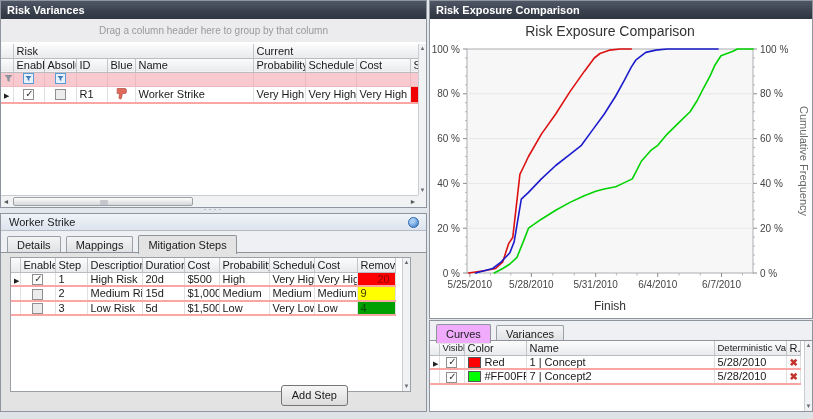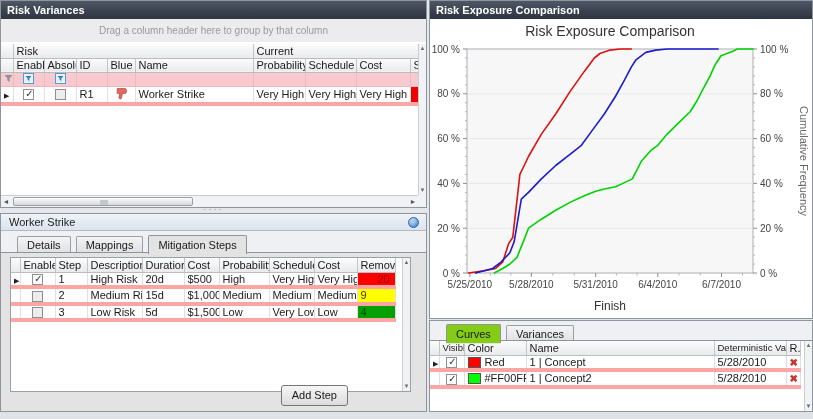--- a/index.html
+++ b/index.html
@@ -15,42 +15,42 @@
   #risk-panel { left:0; top:0; width:427px; height:208px; }
   .drag-band { height:24px; line-height:24px; text-align:center; color:#9a9a9a; font-size:10px; background:#ececee; border-bottom:1px solid #fff; }
   .rr-wrap { position:absolute; left:0; top:43px; right:8px; bottom:12px; overflow:hidden; background:#fff; }
   table.grid { border-collapse:collapse; table-layout:fixed; }
   table.grid td, table.grid th { overflow:hidden; white-space:nowrap; padding:0 3px; height:14px; font-weight:normal; text-align:left; font-size:11px; }
   th.hdr, td.hdr { background:linear-gradient(#fcfcfd,#e9eaec); border-right:1px solid #c3c6ca; border-bottom:1px solid #b9bcc0; }
   th.ghdr { font-weight:bold; height:15px;margin-left:19px; }
   td.ind { background:linear-gradient(#f4f4f5,#e6e7e9); border-right:1px solid #c3c6ca; border-bottom:1px solid #d9d9d9; text-align:center; padding:0; }
   tr.filter td { background:#f8cad0; border-right:1px solid #edb9bf; border-bottom:1px solid #edb9bf; text-align:center; }
   tr.filter td.ind { background:#f8cad0; }
-  tr.data td { background:#fff; border-right:1px solid #e0e0e0; border-bottom:4px solid #fca5a5; }
+  tr.data td { background:#fff; border-right:1px solid #e0e0e0; border-bottom:2px solid #fca5a5; }
   .cb { display:inline-block; width:11px; height:11px; background:#fdfdfd; border:1px solid #8f8f8f; vertical-align:middle; position:relative; }
   .cb.checked::after { content:"✓"; position:absolute; left:0; top:-2px; width:11px; text-align:center; font-size:10px; color:#333; }
   .cb.dim { background:#ececec; }
   .arrow-cur { font-size:7px; color:#222; }
   .score-cell { padding:0; }
   .vsb { position:absolute; width:8px; background:#f1f2f4; border-left:1px solid #c9ccd0; }
   .vsb .a { position:absolute; left:0; width:100%; text-align:center; font-size:6px; color:#6a6f76; height:9px; line-height:9px; }
   .hsb { position:absolute; left:0; right:8px; bottom:0; height:12px; background:#f1f2f4; border-top:1px solid #c9ccd0; }
   .hsb .a { position:absolute; top:1px; width:10px; text-align:center; font-size:7px; color:#55585c; line-height:10px; }
   .hsb .thumb { position:absolute; left:12px; top:1px; width:180px; height:9px; background:linear-gradient(#fdfdfd,#d6d7d9); border:1px solid #9aa0a6; border-radius:2px; }
   .hsb .grip { position:absolute; left:86px; top:2px; width:8px; height:5px; background:#c3c6ca; border-radius:1px; }
   .corner { position:absolute; right:0; bottom:0; width:8px; height:12px; background:#f1f2f4; }
 
   
   #splitter { position:absolute; left:0; top:208px; width:427px; height:5px; background:#e3e6ea; text-align:center; line-height:3px; color:#8a8f96; font-size:9px; letter-spacing:2px; }
 
   
   #mit-panel { left:0; top:213px; width:427px; height:199px; background:#eef0f3; }
   .subheader { height:17px; line-height:17px; padding-left:8px; background:linear-gradient(#eff3f8,#dde4ee); border-bottom:1px solid #b3bac4; color:#222; position:relative; }
   .pin { position:absolute; right:7px; top:3px; width:11px; height:11px; border-radius:50%; background:radial-gradient(circle at 35% 30%, #a7ccf2 25%, #2f72c4); border:1px solid #2b65ad; }
-  .tabstrip { padding:4px 0 0 16px; height:22px; position:relative; }
+  .tabstrip { padding:4px 0 0 6px; height:22px; position:relative; }
   .tabstrip .rule { position:absolute; left:0; right:0; bottom:0; height:1px; background:#8f939a; }
   .tab { display:inline-block; padding:2px 9px 3px 9px; margin-right:2px; border:1px solid #9aa0a8; border-bottom:none; background:linear-gradient(#f4f4f5,#dddfe2); position:relative; border-radius:2px 2px 0 0; cursor:default; }
   .tab.active { background:#e3e3e3; padding-top:3px; top:0px; z-index:3; border-color:#8f939a; }
   .tab.active::after { content:""; position:absolute; left:0; right:0; bottom:-1px; height:1px; background:#e3e3e3; }
   .tabpage { position:absolute; left:0; top:39px; bottom:0; right:0; background:#e3e3e3; border-top:none; }
   .mit-wrap { position:absolute; left:9px; top:4px; width:401px; height:135px; background:#fff; border:1px solid #9aa0a6; overflow:hidden; }
   .btnbar { position:absolute; left:0; right:0; bottom:3px; height:24px; }
   .btn { position:absolute; top:1px; height:21px; background:linear-gradient(#f6f6f6,#dcdcdc); border:1px solid #757575; border-radius:3px; font-size:11px; font-family:"Liberation Sans",sans-serif; text-align:center; line-height:19px; padding:0 10px; }
   #btn-add { right:78px; }
   #btn-rem { right:10px; }
@@ -352,21 +352,21 @@
         <polyline points="45.6,254.0 62.7,249.5 71.3,242.8 79.9,233.8 84.2,222.6 91.3,180.1 98.5,173.4 111.4,159.9 125.7,146.5 140.0,135.3 151.4,126.3 162.8,110.6 174.3,95.0 185.7,77.0 194.3,61.4 201.4,47.9 205.7,41.2 215.8,33.4 225.8,31.1 237.2,30.0 288.1,30.0" fill="none" stroke="#1c1ccc" stroke-width="1.6" stroke-linejoin="round" stroke-linecap="round"></polyline>
         <polyline points="64.2,254.0 72.8,249.5 79.9,245.0 87.0,238.3 94.2,220.4 98.5,209.2 111.4,200.2 125.7,191.3 140.0,183.4 154.3,176.7 165.7,172.2 174.3,170.0 185.7,167.8 192.9,164.4 202.3,159.9 211.5,142.0 221.5,130.8 227.8,126.3 237.2,115.1 248.6,103.9 260.1,92.7 267.2,81.5 272.9,70.3 280.1,56.9 285.2,45.7 288.1,41.2 291.0,36.7 303.0,32.2 307.3,30.0 323.0,30.0" fill="none" stroke="#00d200" stroke-width="1.6" stroke-linejoin="round" stroke-linecap="round"></polyline>
         <text x="180" y="17" text-anchor="middle" font-size="14" fill="#333" font-family="Liberation Sans, sans-serif">Risk Exposure Comparison</text>
         <text x="180" y="291" text-anchor="middle" font-size="12" fill="#333" font-family="Liberation Sans, sans-serif">Finish</text>
         <text x="370" y="142" text-anchor="middle" font-size="11" fill="#666" font-family="Liberation Sans, sans-serif" transform="rotate(90 370 142)">Cumulative Frequency</text>
       </svg>
   </section>
 
   <section class="panel" id="curves-panel">
     <div class="tabstrip">
-      <span class="tab active" style="background:#84cc16">Curves</span>
+      <span class="tab active" style="background:#f0abfc">Curves</span>
       <span class="tab">Variances</span>
       <span class="rule"></span>
     </div>
     <div class="cur-wrap">
       <table class="grid" style="width:370px">
         <colgroup>
             <col style="width:9px">
             <col style="width:25px">
             <col style="width:62px">
             <col style="width:188px">
@@ -387,21 +387,21 @@
           <td style="text-align:center"><span class="cb checked"></span></td>
           <td><span class="swatch" style="background-color: rgb(255, 0, 0);"></span><span>Red</span></td>
           <td>1 | Concept</td>
           <td class="r">5/28/2010</td>
           <td style="text-align:center"><span class="rm">✖</span></td>
         </tr>
         <tr class="data">
           <td class="ind"></td>
           <td style="text-align:center"><span class="cb checked"></span></td>
           <td><span class="swatch" style="background-color: rgb(0, 255, 0);"></span><span>#FF00FF00</span></td>
-          <td>1 | Concept2</td>
+          <td>7 | Concept2</td>
           <td class="r">5/28/2010</td>
           <td style="text-align:center"><span class="rm">✖</span></td>
         </tr>
       </tbody>
         </table>
       <div class="vsb" style="right:0; top:0; bottom:0;">
         <span class="a" style="top:0">▲</span>
         <span class="a" style="bottom:0">▼</span>
       </div>
     </div>

